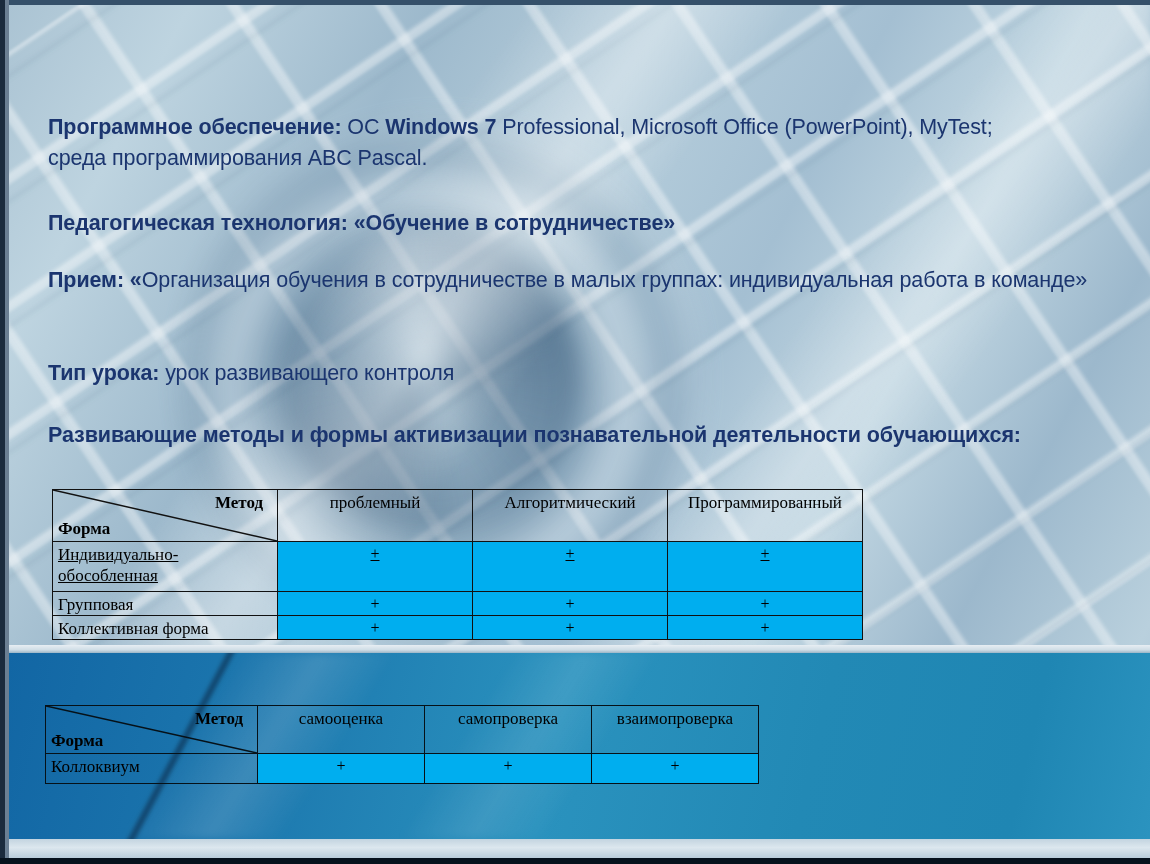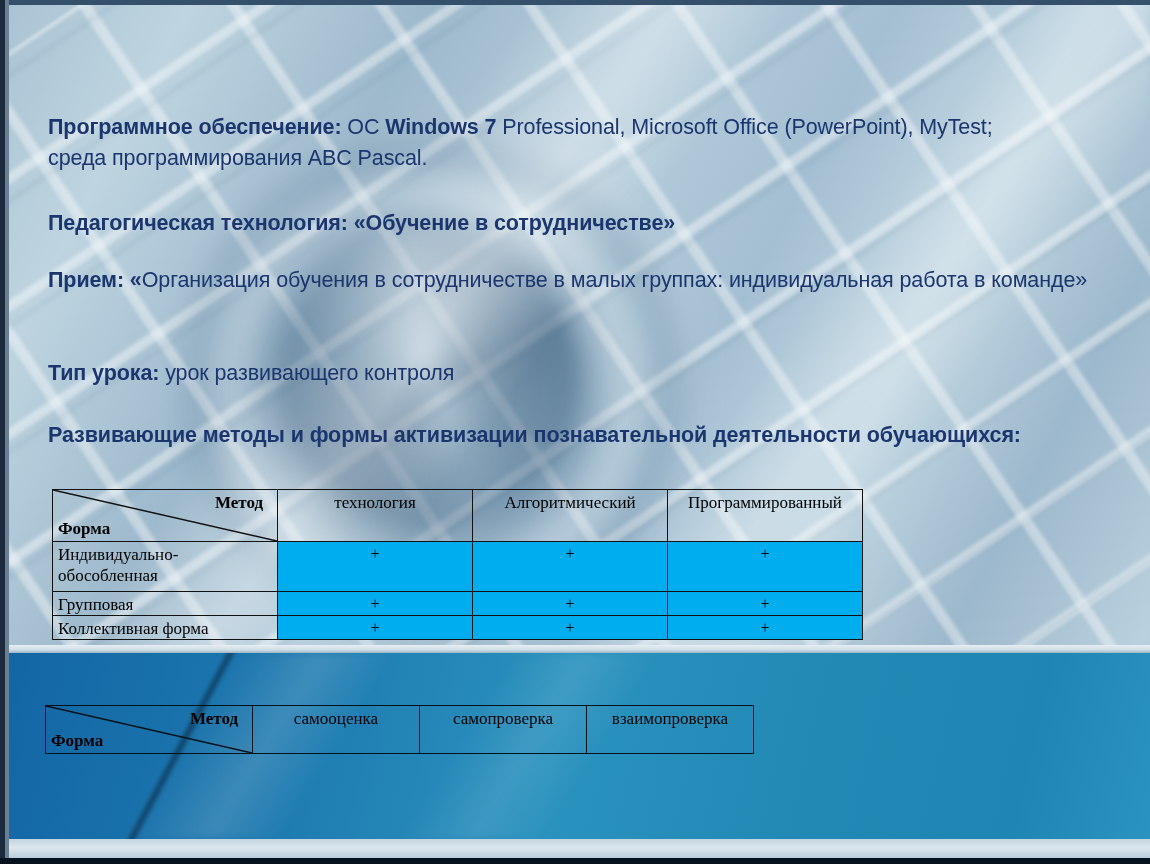--- a/index.html
+++ b/index.html
@@ -206,21 +206,21 @@
     padding-top: 3px !important;
   }
 
   
   #table1 { left: 52px; top: 489px; }
   #table1 .cy { background: #00AEEF; }
   #table1 .corner { width: 219px; height: 48px; }
   #table1 .colhead { width: 194px; height: 48px; }
   #table1 .rowhead { width: 219px; }
   #table1 .mark { width: 194px; }
-  #table1 .r1 td { height: 46px; }
+  #table1 .r1 td { height: 46px; text-decoration: underline; }
   #table1 .r2 td { height: 20px; }
   #table1 .r3 td { height: 20px; }
 
   
   .panel {
     position: absolute;
     left: 9px;
     top: 653px;
     width: 1141px;
     height: 186px;
@@ -329,21 +329,21 @@
     <table class="grid" id="table1">
       <tbody>
           <tr>
         <td class="corner">
           <svg viewBox="0 0 219 48" preserveAspectRatio="none">
             <line x1="0" y1="0" x2="219" y2="48" stroke="#111" stroke-width="1.4"></line>
           </svg>
           <span class="m">Метод</span>
           <span class="f">Форма</span>
         </td>
-        <td class="colhead">технология</td>
+        <td class="colhead">проблемный</td>
         <td class="colhead">Алгоритмический</td>
         <td class="colhead">Программированный</td>
       </tr>
       <tr class="r1">
         <td class="rowhead">Индивидуально-обособленная</td>
         <td class="mark cy">+</td>
         <td class="mark cy">+</td>
         <td class="mark cy">+</td>
       </tr>
       <tr class="r2">
@@ -376,19 +376,25 @@
           <svg viewBox="0 0 206 44" preserveAspectRatio="none">
             <line x1="0" y1="0" x2="206" y2="44" stroke="#061118" stroke-width="1.4"></line>
           </svg>
           <span class="m">Метод</span>
           <span class="f">Форма</span>
         </td>
         <td class="colhead">самооценка</td>
         <td class="colhead">самопроверка</td>
         <td class="colhead">взаимопроверка</td>
       </tr>
+      <tr class="r1">
+        <td class="rowhead">Коллоквиум</td>
+        <td class="mark cy">+</td>
+        <td class="mark cy">+</td>
+        <td class="mark cy">+</td>
+      </tr>
     </tbody>
       </table>
 
   </div>
 
   <div class="frame-bot"></div>
 </div>
 
 </body></html>

